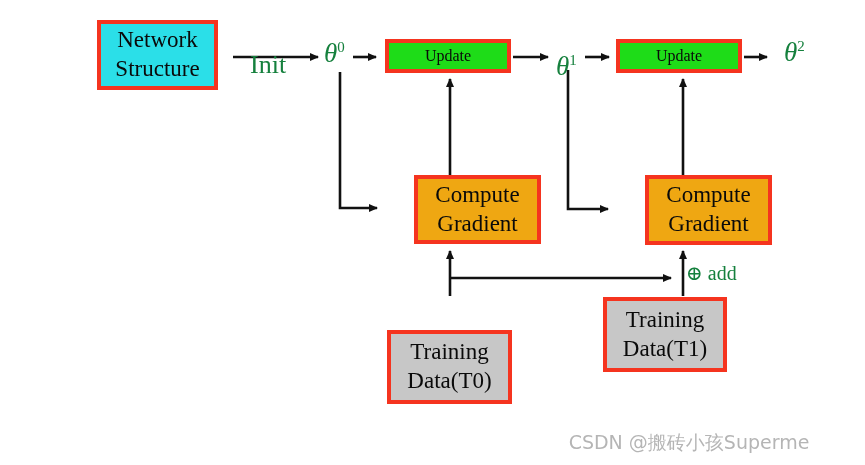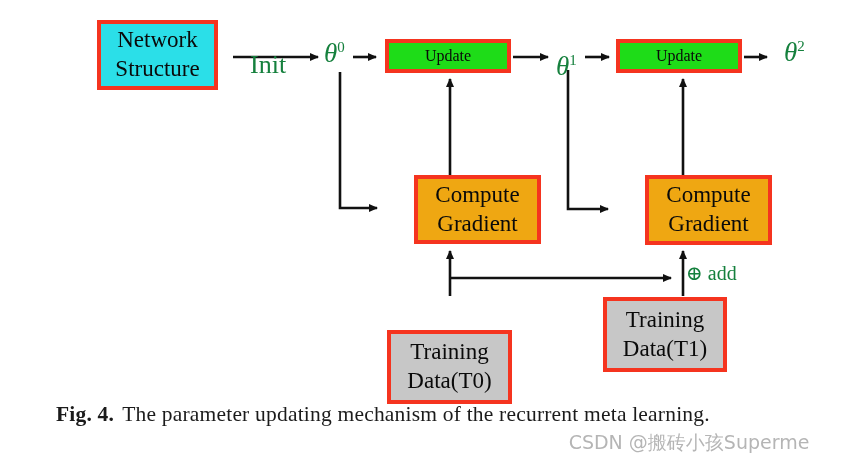--- a/index.html
+++ b/index.html
@@ -80,17 +80,16 @@
   <div class="lbl init">Init</div>
 
   <div class="lbl theta theta0"><span>θ</span><sup>0</sup></div>
 
   <div class="lbl theta theta1"><span>θ</span><sup>1</sup></div>
 
   <div class="lbl theta theta2"><span>θ</span><sup>2</sup></div>
 
   <div class="lbl addlbl">⊕ add</div>
 
-  <div class="caption"><b>Fig. 4.</b><span>The parameter updating mechanism of the recurrent meta learning.</span></div>
 
   <div class="watermark">CSDN @搬砖小孩Superme</div>
 
 </div>
 
 </body></html>

